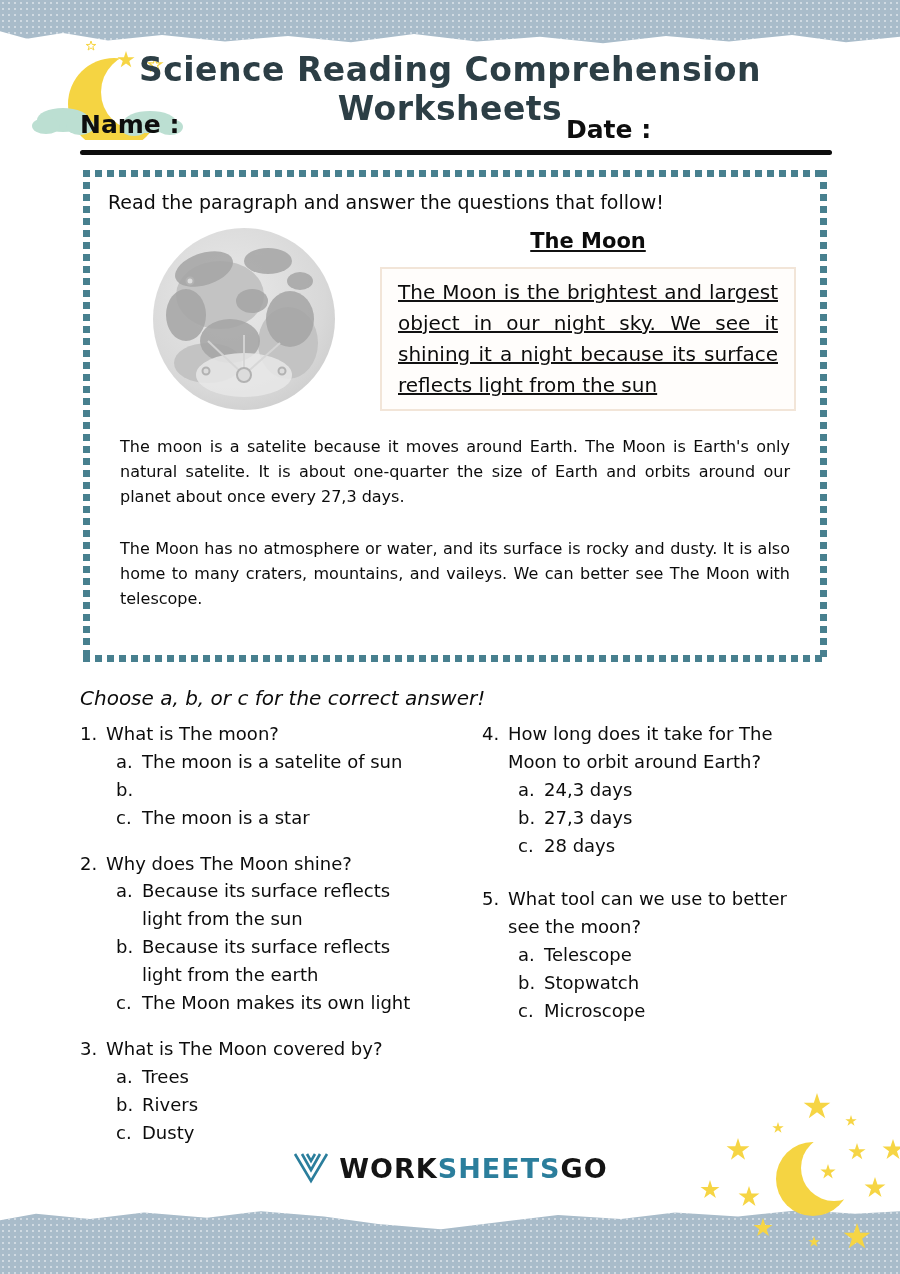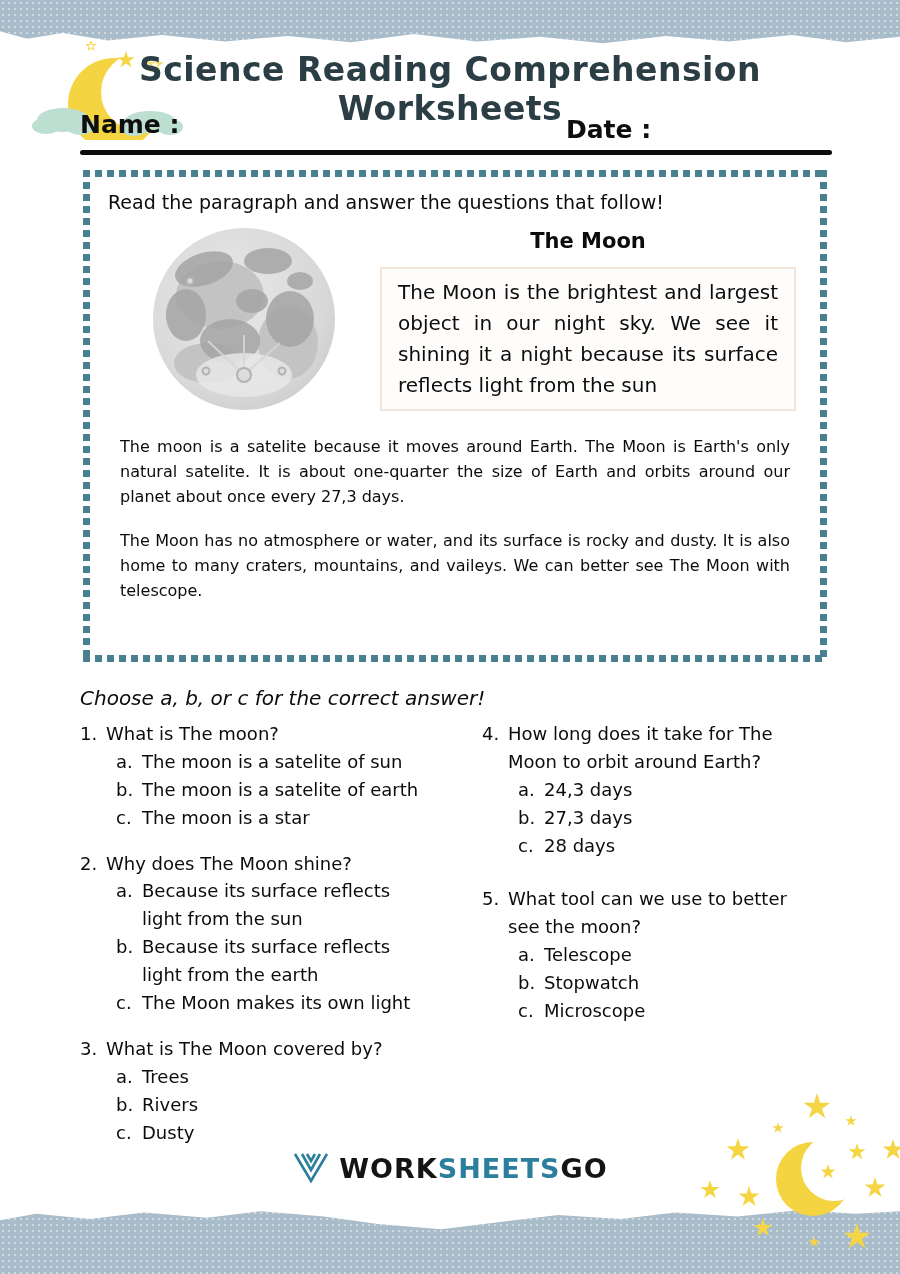--- a/index.html
+++ b/index.html
@@ -36,30 +36,30 @@
   
   .passage-box{position:absolute;left:83px;top:170px;width:744px;height:492px;z-index:2;}
   .dash{position:absolute;background-image:repeating-linear-gradient(90deg,#48808f 0 7px,transparent 7px 12px);}
   .dash.v{background-image:repeating-linear-gradient(180deg,#48808f 0 7px,transparent 7px 12px);}
   .dash.top{left:0;top:0;right:0;height:7px;}
   .dash.bottom{left:0;bottom:0;right:0;height:7px;}
   .dash.left{left:0;top:0;bottom:0;width:7px;}
   .dash.right{right:0;top:0;bottom:0;width:7px;}
   .passage-inner{position:absolute;inset:7px;padding:14px 18px 0 18px;box-sizing:border-box;}
   .read-instruction{font-size:19px;color:#0c0c0c;}
-  .passage-row{display:flex;margin-top:10px;padding-left:40px;padding-right:6px;}
+  .passage-row{display:flex;margin-top:10px;padding-left:40px;padding-right:6px;text-decoration:underline;}
   .moon-image{flex:0 0 auto;}
   .passage-right{flex:1;margin-left:40px;min-width:0;}
   .passage-heading{text-align:center;font-size:21px;font-weight:700;margin:6px 0 14px 0;color:#0c0c0c;}
   .intro-box{
     border:2px solid #f2e5d8;background:#fffdfb;padding:8px 16px;
     font-size:20px;line-height:1.55;text-align:justify;color:#0c0c0c;
   }
   .passage-para{margin:20px 12px 0 12px;font-size:16px;line-height:1.55;text-align:justify;color:#0c0c0c;}
-  .passage-para.second{margin-top:20px;}
+  .passage-para.second{margin-top:28px;}
   
   .quiz-instruction{position:absolute;left:80px;top:686px;font-size:20px;font-style:italic;color:#0c0c0c;z-index:2;}
   .quiz-col{position:absolute;z-index:2;font-size:18px;line-height:1.55;color:#0c0c0c;}
   .quiz-col-left{left:80px;top:720px;width:400px;}
   .quiz-col-right{left:482px;top:720px;width:360px;}
   .question{margin-bottom:18px;}
   .q-row{display:flex;}
   .q-num{flex:0 0 26px;}
   .q-text{flex:1;}
   .opt-row{display:flex;padding-left:36px;}
@@ -174,21 +174,20 @@
       <div class="q-row">
         <span class="q-num">1.</span>
         <span class="q-text">What is The moon?</span>
       </div>
       <div class="opt-row">
         <span class="opt-letter">a.</span>
         <span class="opt-text">The moon is a satelite of sun</span>
       </div>
       <div class="opt-row">
         <span class="opt-letter">b.</span>
-        <span class="opt-text">The moon is a satelite of earth</span>
       </div>
       <div class="opt-row">
         <span class="opt-letter">c.</span>
         <span class="opt-text">The moon is a star</span>
       </div>
     </div>
 
     <div class="question">
       <div class="q-row">
         <span class="q-num">2.</span>

